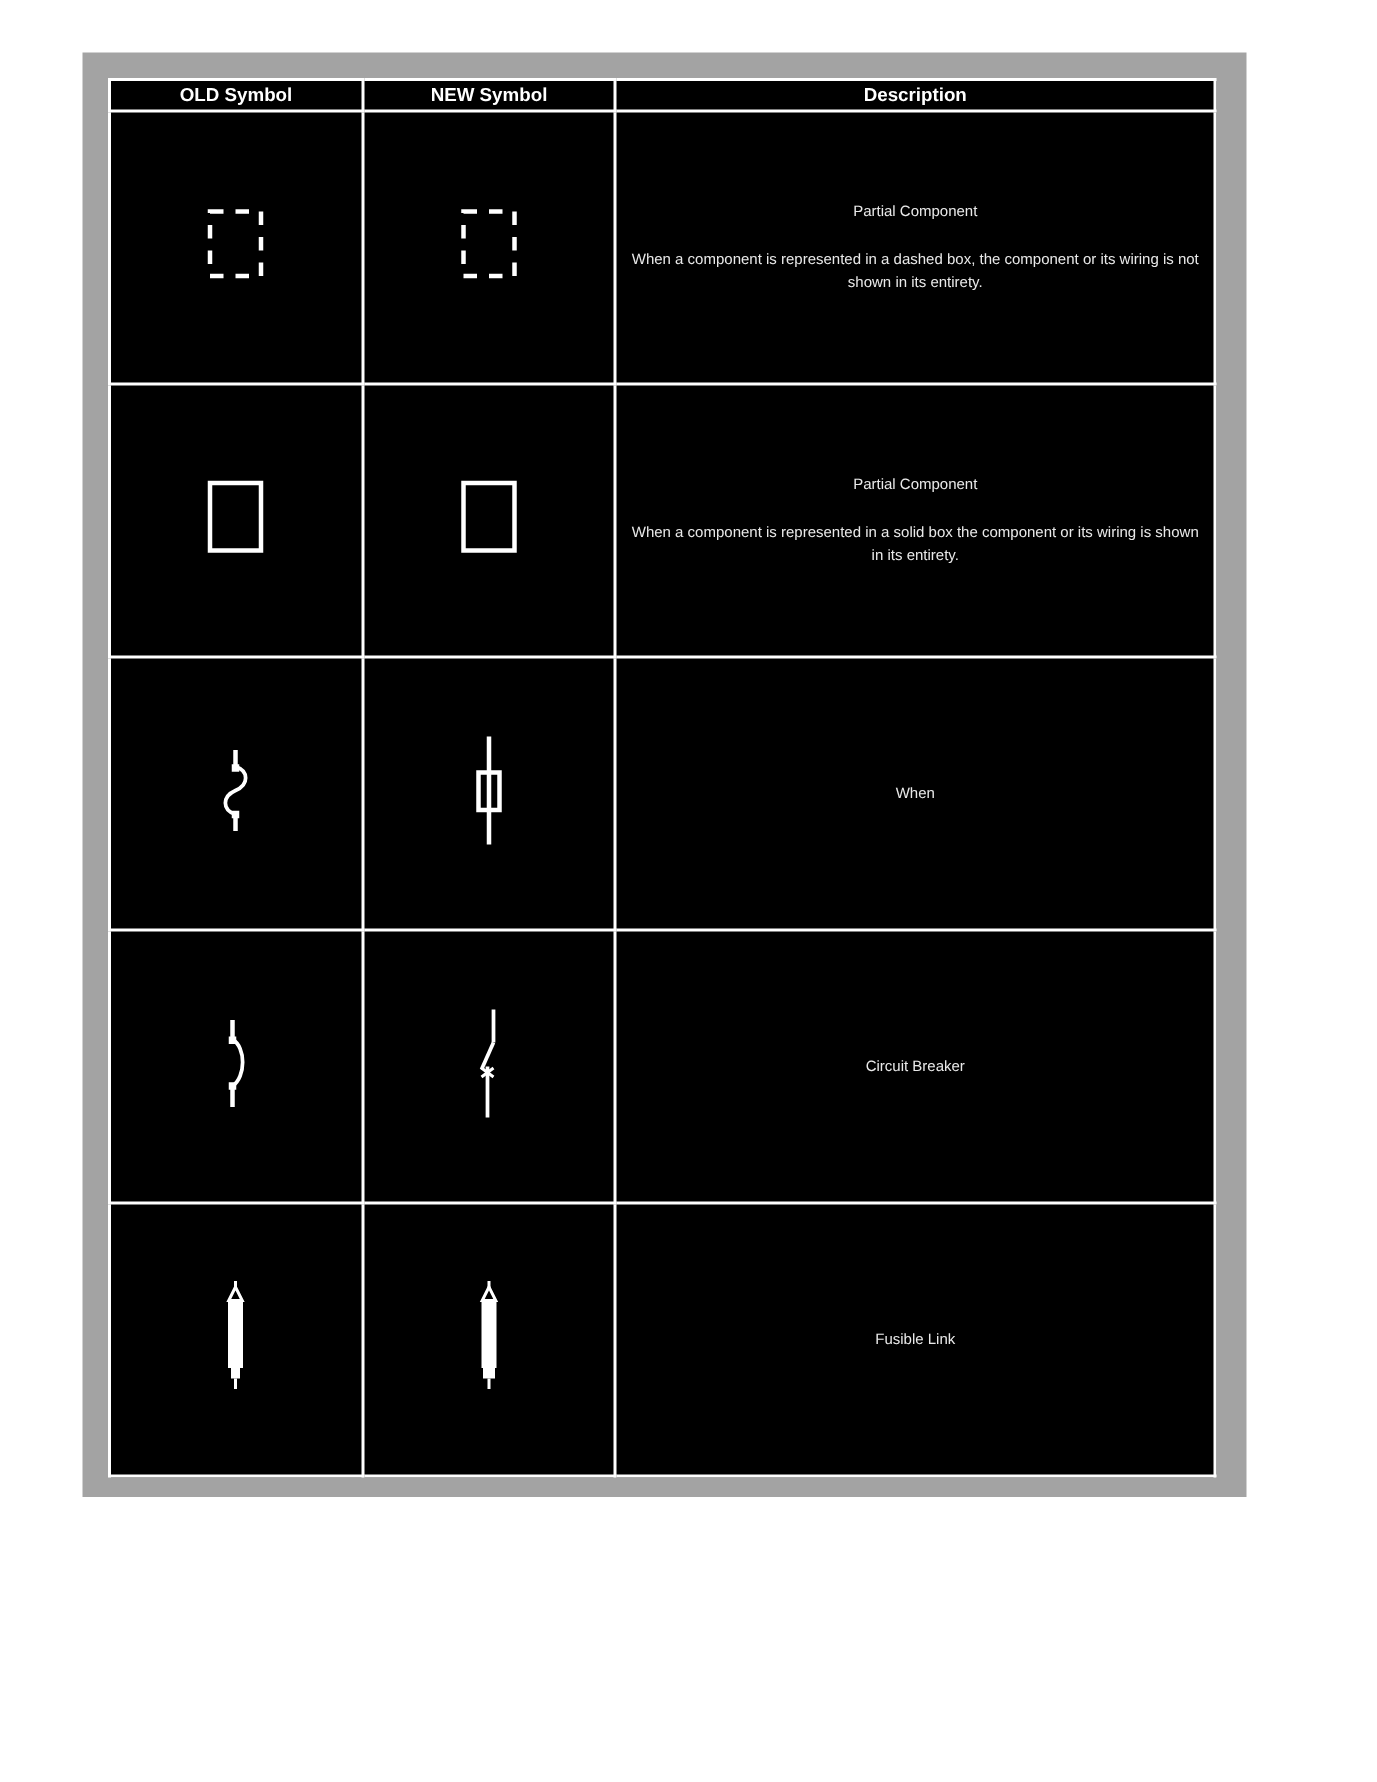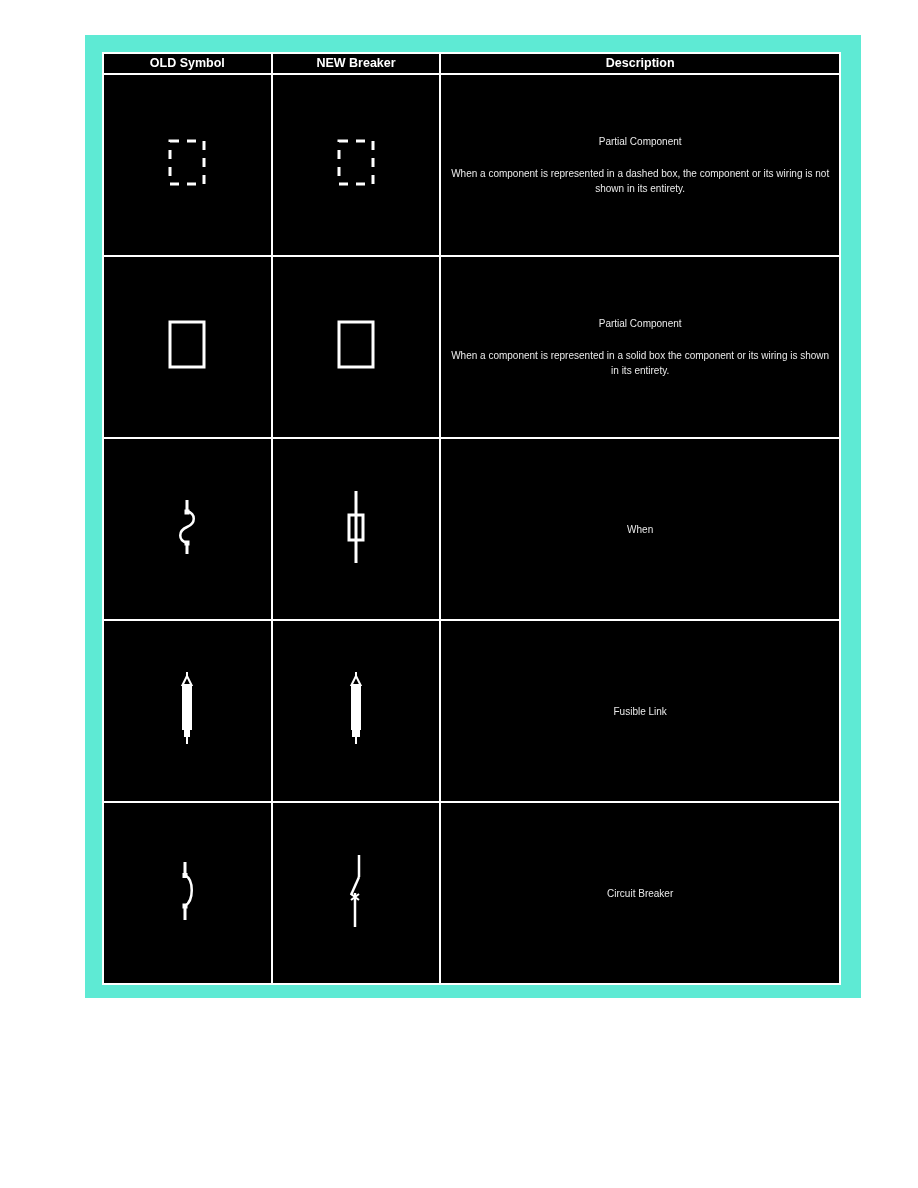--- a/index.html
+++ b/index.html
@@ -10,25 +10,25 @@
   }
   .canvas {
     position: relative;
     width: 918px;
     height: 1188px;
     background: #ffffff;
     overflow: hidden;
   }
   .paper {
     position: absolute;
-    left: 85px;
+    left: 55px;
     top: 35px;
     width: 776px;
     height: 963px;
-    background: #5eead4;
+    background: #a3a3a3;
   }
   table.symbol-table {
     position: absolute;
     left: 17px;
     top: 17px;
     width: 739px;
     border-collapse: collapse;
     background: #000000;
     table-layout: fixed;
   }
@@ -68,21 +68,21 @@
   <div class="paper">
     <table class="symbol-table">
       <colgroup>
           <col class="c-old">
           <col class="c-new">
           <col class="c-desc">
         </colgroup>
       <tbody>
           <tr>
         <th>OLD Symbol</th>
-        <th>NEW Breaker</th>
+        <th>NEW Symbol</th>
         <th>Description</th>
       </tr>
 
       <tr>
         <td class="sym-cell">
           <svg class="sym" width="46" height="56" viewBox="0 0 46 56">
             <rect x="6" y="6" width="34" height="43" fill="none" stroke="#ffffff" stroke-width="3" stroke-dasharray="9 8"></rect>
           </svg>
         </td>
         <td class="sym-cell">
@@ -136,20 +136,46 @@
         <td>
           <div class="desc-wrap">
             <div class="desc-title">When</div>
 
           </div>
         </td>
       </tr>
 
       <tr>
         <td class="sym-cell">
+          <svg class="sym" width="36" height="62" viewBox="0 0 36 62">
+            <path d="M16 2 V15" stroke="#ffffff" stroke-width="3" fill="none"></path>
+            <path d="M16 15 C25 20 25 40 16 46" stroke="#ffffff" stroke-width="2.5" fill="none"></path>
+            <path d="M16 46 V60" stroke="#ffffff" stroke-width="3" fill="none"></path>
+            <rect x="13.5" y="13" width="5" height="5" fill="#ffffff"></rect>
+            <rect x="13.5" y="43.5" width="5" height="5" fill="#ffffff"></rect>
+          </svg>
+        </td>
+        <td class="sym-cell">
+          <svg class="sym" width="36" height="76" viewBox="0 0 36 76">
+            <path d="M21 2 V24" stroke="#ffffff" stroke-width="2.5" fill="none"></path>
+            <path d="M21 24 L13 42" stroke="#ffffff" stroke-width="2.5" fill="none"></path>
+            <path d="M17 40 V74" stroke="#ffffff" stroke-width="2.5" fill="none"></path>
+            <path d="M13 41 L21 47 M21 41 L13 47" stroke="#ffffff" stroke-width="2" fill="none"></path>
+          </svg>
+        </td>
+        <td>
+          <div class="desc-wrap">
+            <div class="desc-title">Circuit Breaker</div>
+
+          </div>
+        </td>
+      </tr>
+
+      <tr>
+        <td class="sym-cell">
           <svg class="sym" width="30" height="76" viewBox="0 0 30 76">
             <path d="M15 1 V6" stroke="#ffffff" stroke-width="2" fill="none"></path>
             <path d="M15 5 L10.5 14 H19.5 Z" fill="#000000" stroke="#ffffff" stroke-width="2"></path>
             <rect x="10" y="14" width="10" height="45" fill="#ffffff"></rect>
             <rect x="12" y="59" width="6" height="7" fill="#ffffff"></rect>
             <path d="M15 66 V73" stroke="#ffffff" stroke-width="2" fill="none"></path>
           </svg>
         </td>
         <td class="sym-cell">
           <svg class="sym" width="30" height="76" viewBox="0 0 30 76">
@@ -160,42 +186,16 @@
             <path d="M15 66 V73" stroke="#ffffff" stroke-width="2" fill="none"></path>
           </svg>
         </td>
         <td>
           <div class="desc-wrap">
             <div class="desc-title">Fusible Link</div>
 
           </div>
         </td>
       </tr>
-
-      <tr>
-        <td class="sym-cell">
-          <svg class="sym" width="36" height="62" viewBox="0 0 36 62">
-            <path d="M16 2 V15" stroke="#ffffff" stroke-width="3" fill="none"></path>
-            <path d="M16 15 C25 20 25 40 16 46" stroke="#ffffff" stroke-width="2.5" fill="none"></path>
-            <path d="M16 46 V60" stroke="#ffffff" stroke-width="3" fill="none"></path>
-            <rect x="13.5" y="13" width="5" height="5" fill="#ffffff"></rect>
-            <rect x="13.5" y="43.5" width="5" height="5" fill="#ffffff"></rect>
-          </svg>
-        </td>
-        <td class="sym-cell">
-          <svg class="sym" width="36" height="76" viewBox="0 0 36 76">
-            <path d="M21 2 V24" stroke="#ffffff" stroke-width="2.5" fill="none"></path>
-            <path d="M21 24 L13 42" stroke="#ffffff" stroke-width="2.5" fill="none"></path>
-            <path d="M17 40 V74" stroke="#ffffff" stroke-width="2.5" fill="none"></path>
-            <path d="M13 41 L21 47 M21 41 L13 47" stroke="#ffffff" stroke-width="2" fill="none"></path>
-          </svg>
-        </td>
-        <td>
-          <div class="desc-wrap">
-            <div class="desc-title">Circuit Breaker</div>
-
-          </div>
-        </td>
-      </tr>
     </tbody>
       </table>
   </div>
 </div>
 
 </body></html>

